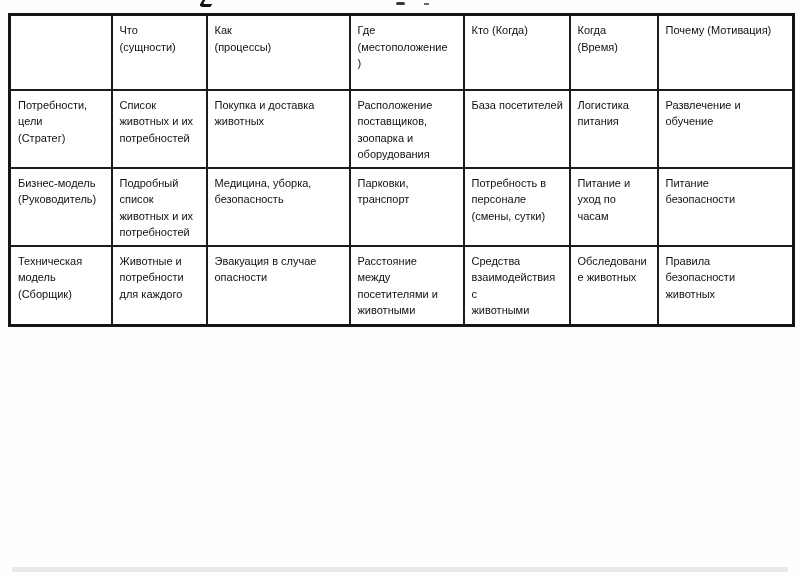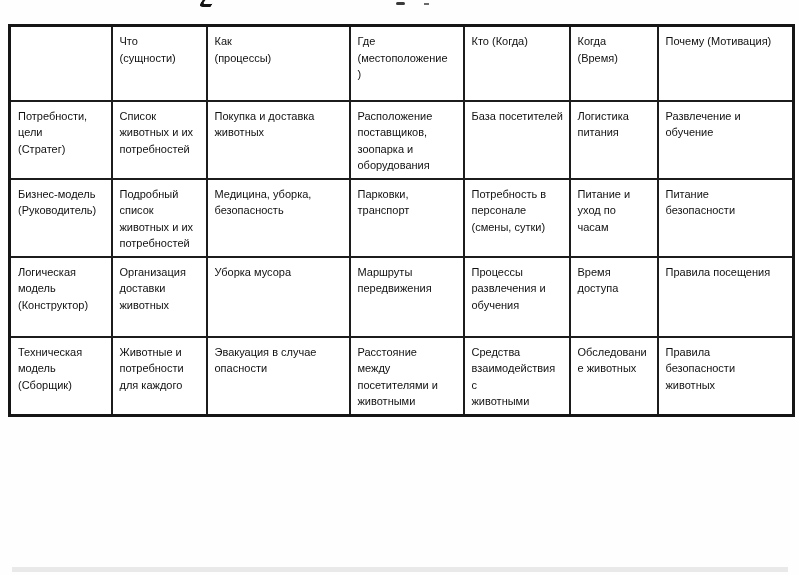--- a/index.html
+++ b/index.html
@@ -12,21 +12,21 @@
   .top-fragment { position: absolute; left: 0; top: 0; width: 799px; height: 9px; }
   .frag-mark-a {
     position: absolute; left: 200px; top: 0; width: 13px; height: 7px;
     border-bottom: 3px solid #141414; border-left: 3px solid #141414;
     transform: skewX(-35deg); border-bottom-left-radius: 5px;
   }
   .frag-mark-b { position: absolute; left: 396px; top: 2px; width: 9px; height: 3px; background: #3a3a3a; border-radius: 2px; }
   .frag-mark-c { position: absolute; left: 424px; top: 3px; width: 5px; height: 2px; background: #6a6a6a; }
 
   table.grid {
-    position: absolute; left: 8px; top: 24px;
+    position: absolute; left: 8px; top: 13px;
     border-collapse: collapse; table-layout: fixed;
     width: 784px;
     background: #ffffff;
     border: 3px solid #151515;
   }
   table.grid th, table.grid td {
     border: 2px solid #1c1c1c;
     vertical-align: top; text-align: left;
     padding: 6px 5px 4px 7px;
     font-size: 11px; font-weight: normal;
@@ -126,37 +126,20 @@
           <td>Потребность в
 персонале
 (смены, сутки)</td>
           <td>Питание и
 уход по
 часам</td>
           <td>Питание
 безопасности</td>
         </tr>
         <tr>
-          <td>Логическая
-модель
-(Конструктор)</td>
-          <td>Организация
-доставки
-животных</td>
-          <td>Уборка мусора</td>
-          <td>Маршруты
-передвижения</td>
-          <td>Процессы
-развлечения и
-обучения</td>
-          <td>Время
-доступа</td>
-          <td>Правила посещения</td>
-        </tr>
-        <tr>
           <td>Техническая
 модель
 (Сборщик)</td>
           <td>Животные и
 потребности
 для каждого</td>
           <td>Эвакуация в случае
 опасности</td>
           <td>Расстояние
 между

